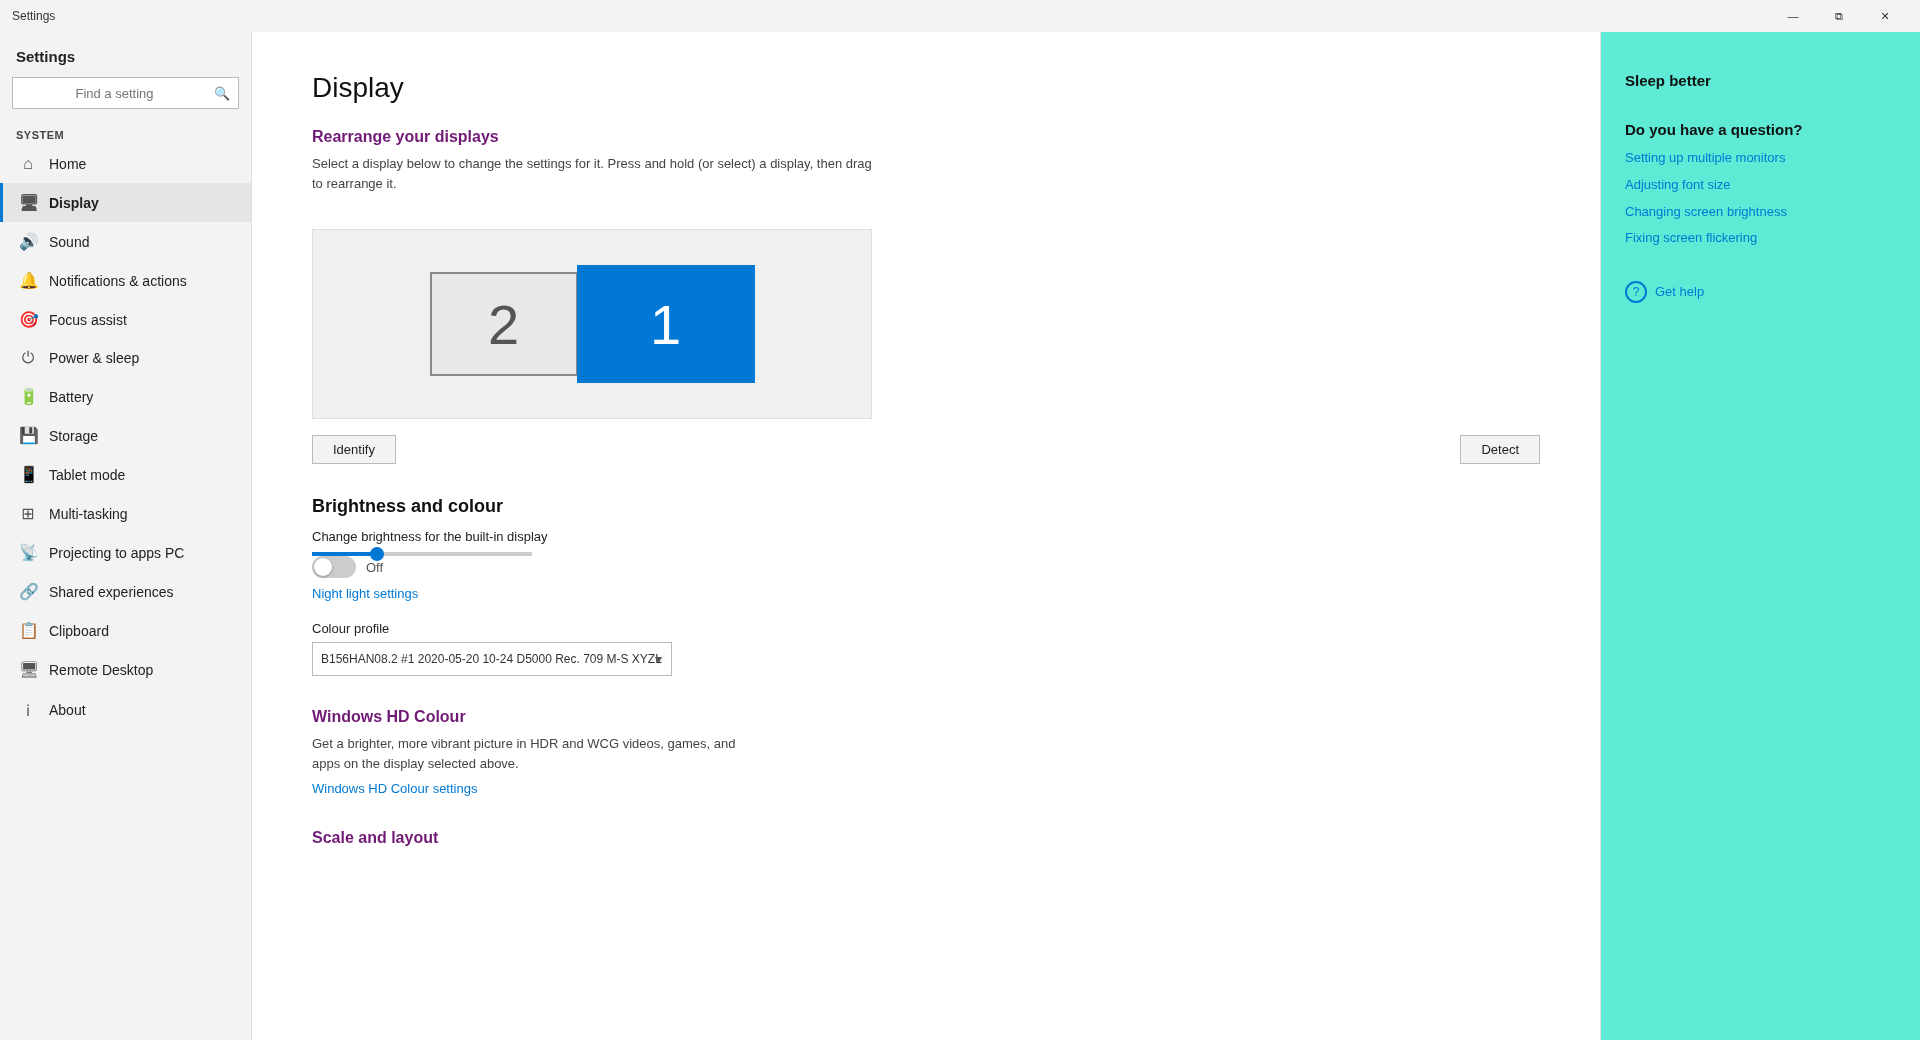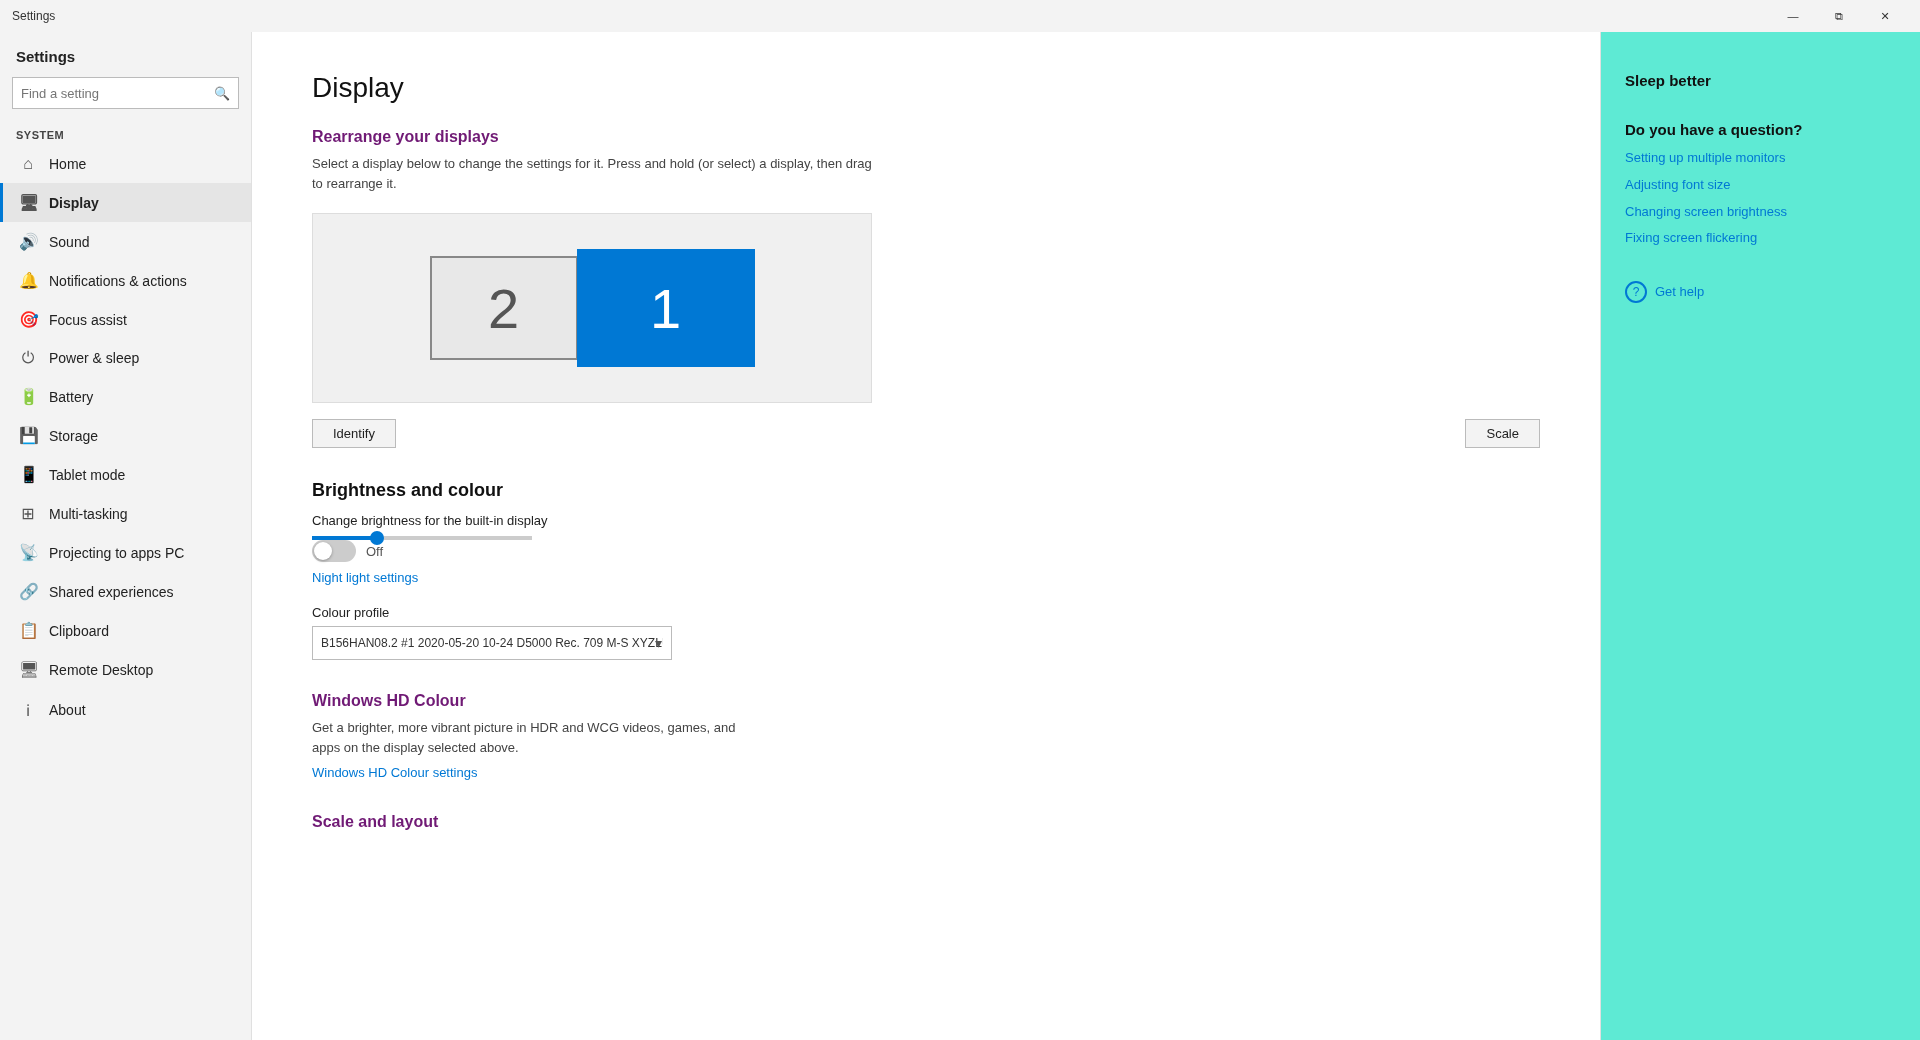--- a/index.html
+++ b/index.html
@@ -72,20 +72,21 @@
     }
     .sidebar-search input {
       width: 100%;
       height: 32px;
       border: 1px solid #bbb;
       background: white;
       padding: 0 30px 0 8px;
       font-size: 13px;
       color: #333;
       outline: none;
+      text-align: center;
     }
     .sidebar-search .search-icon {
       position: absolute;
       right: 8px;
       top: 50%;
       transform: translateY(-50%);
       font-size: 13px;
       color: #555;
     }
     .sidebar-section-label {
@@ -134,21 +135,21 @@
     }
     .section-heading {
       font-size: 16px;
       font-weight: 700;
       color: #701a75;
       margin-bottom: 8px;
     }
     .section-description {
       font-size: 13px;
       color: #444;
-      margin-bottom: 20px;
+      margin-bottom: 36px;
       max-width: 560px;
       line-height: 1.5;
     }
 
     
     .display-area {
       width: 560px;
       height: 190px;
       background: #f0f0f0;
       border: 1px solid #ddd;
@@ -483,21 +484,21 @@
         <div class="display-monitor monitor-2">
           <span>2</span>
         </div>
         <div class="display-monitor monitor-1">
           <span>1</span>
         </div>
       </div>
 
       <div class="display-buttons">
         <button class="btn-identify">Identify</button>
-        <button class="btn-detect">Scale</button>
+        <button class="btn-detect">Detect</button>
       </div>
     </div>
 
     <div class="brightness-section">
       <div class="brightness-and-colour-heading">Brightness and colour</div>
       <div class="brightness-label">Change brightness for the built-in display</div>
       <div class="brightness-slider-container">
         <input type="range" class="brightness-slider" min="0" max="100" value="28" style="">
       </div>
 

